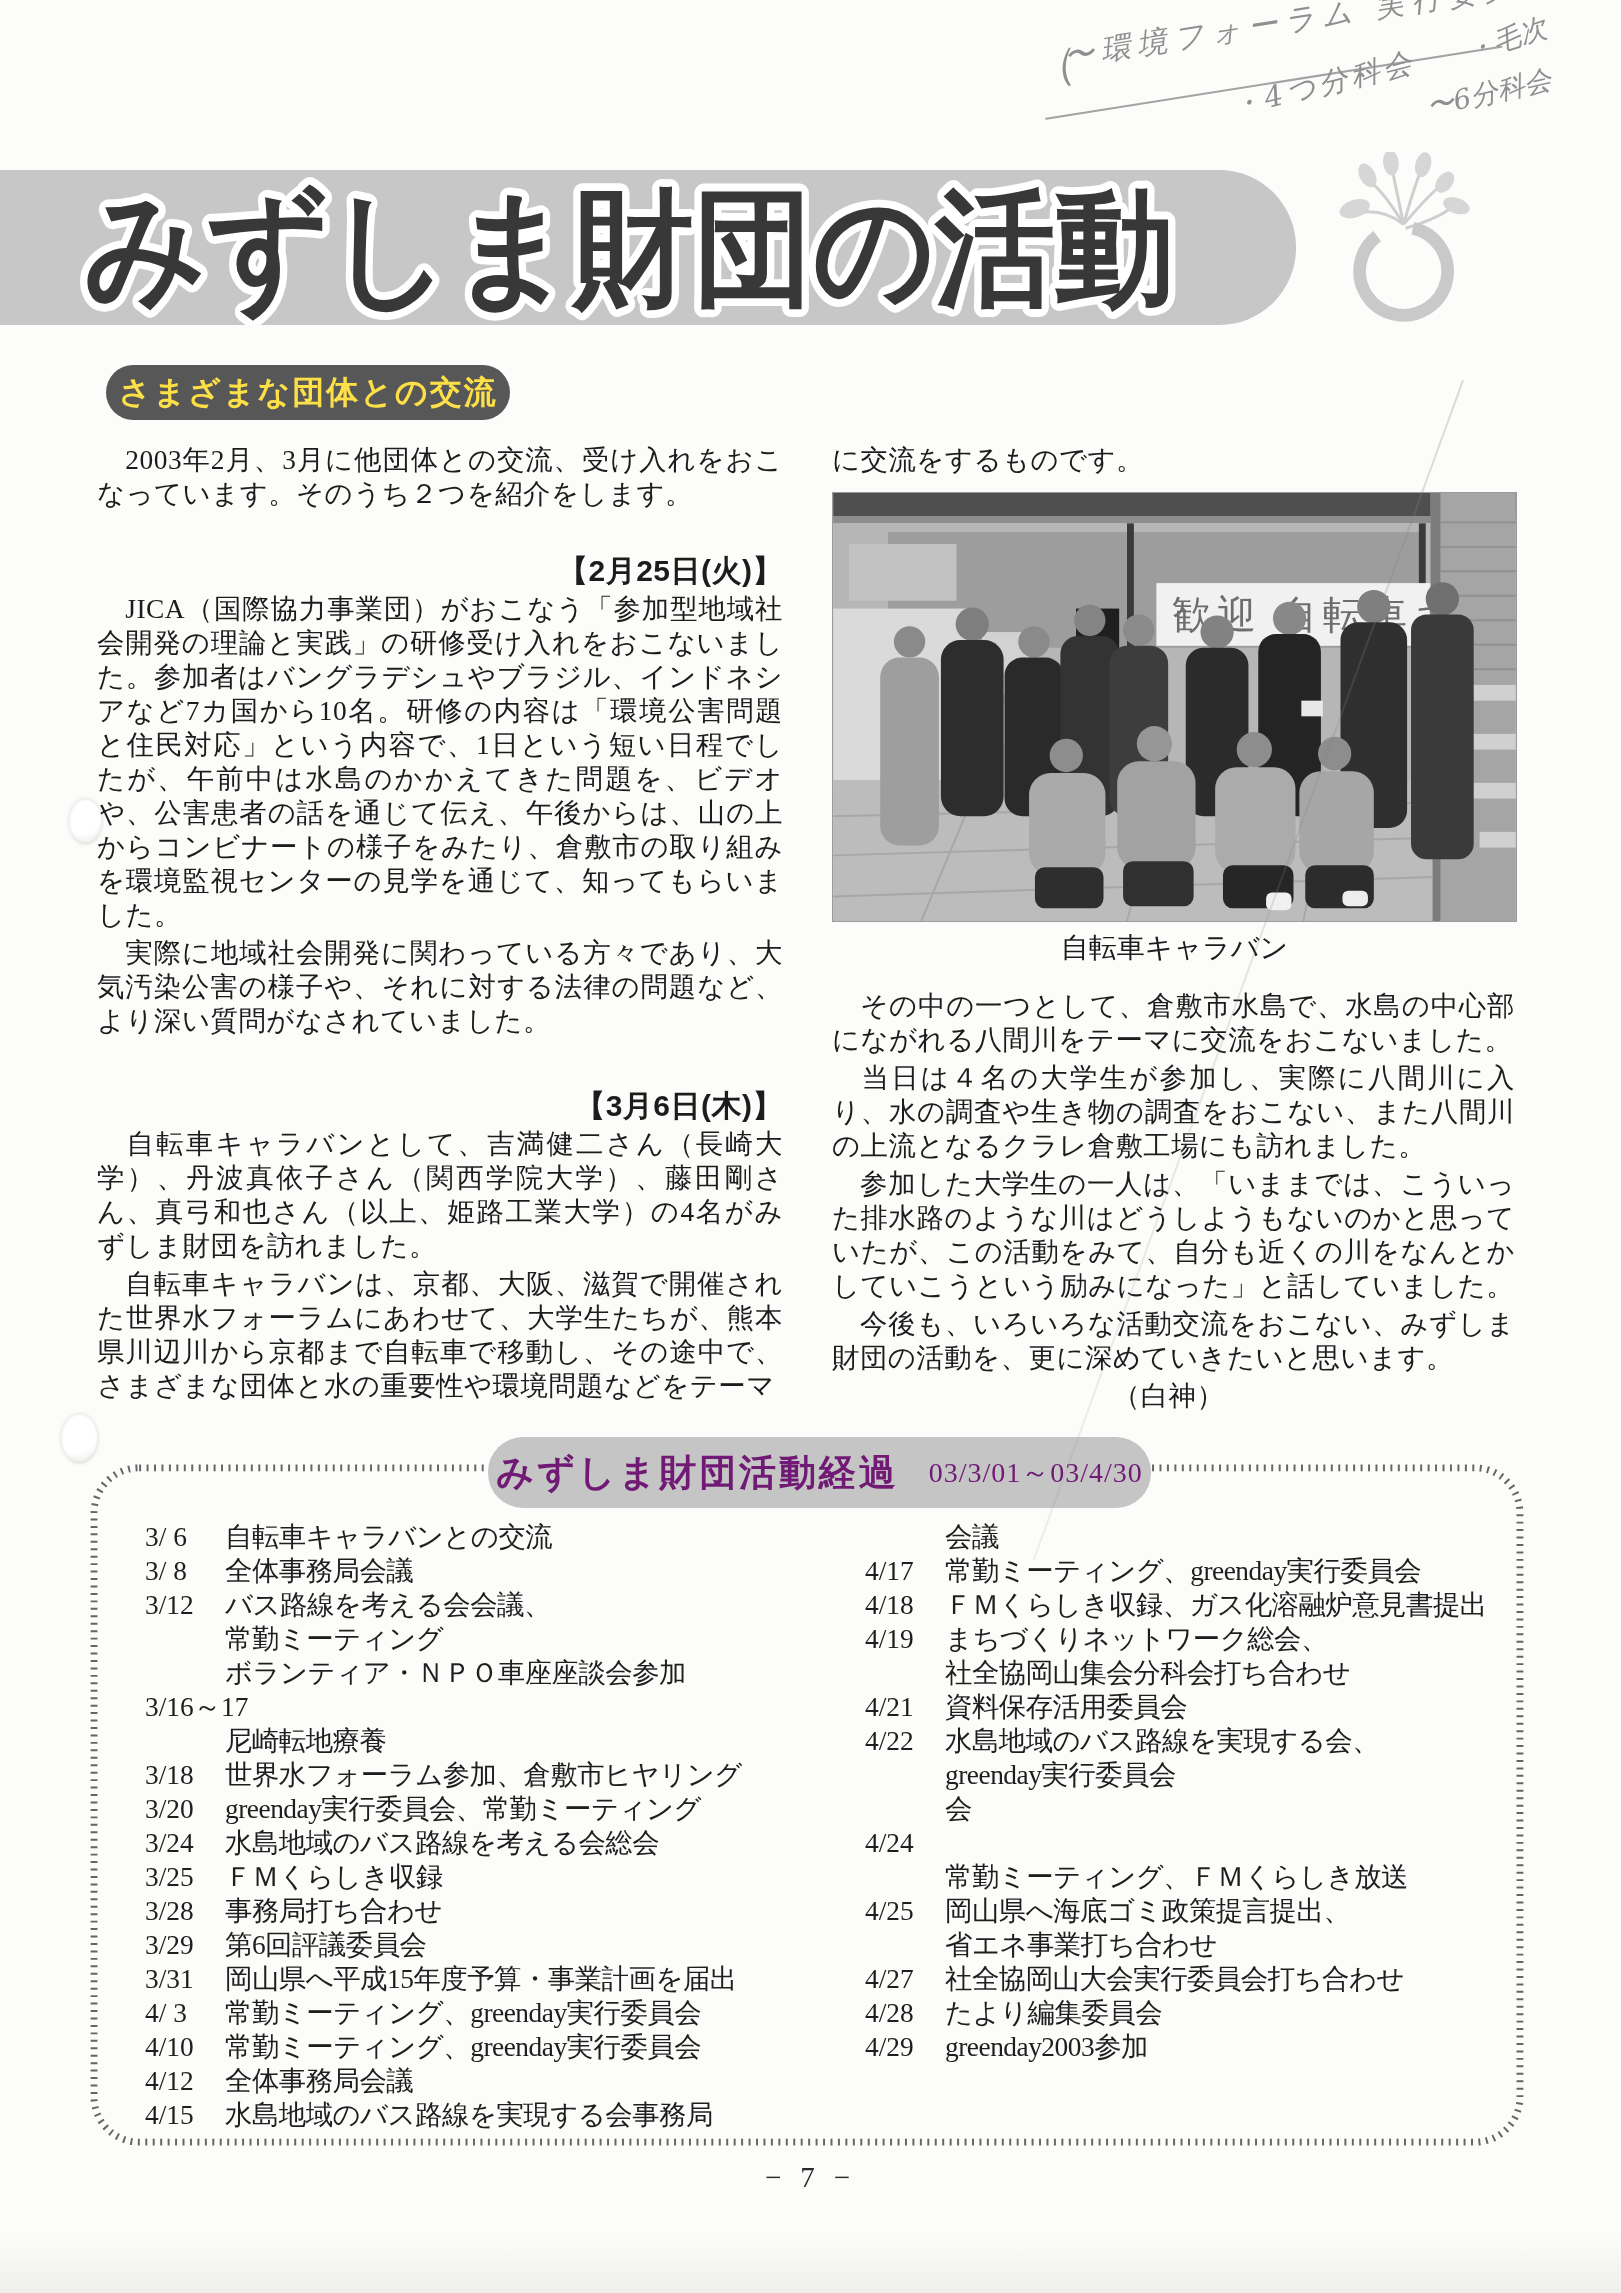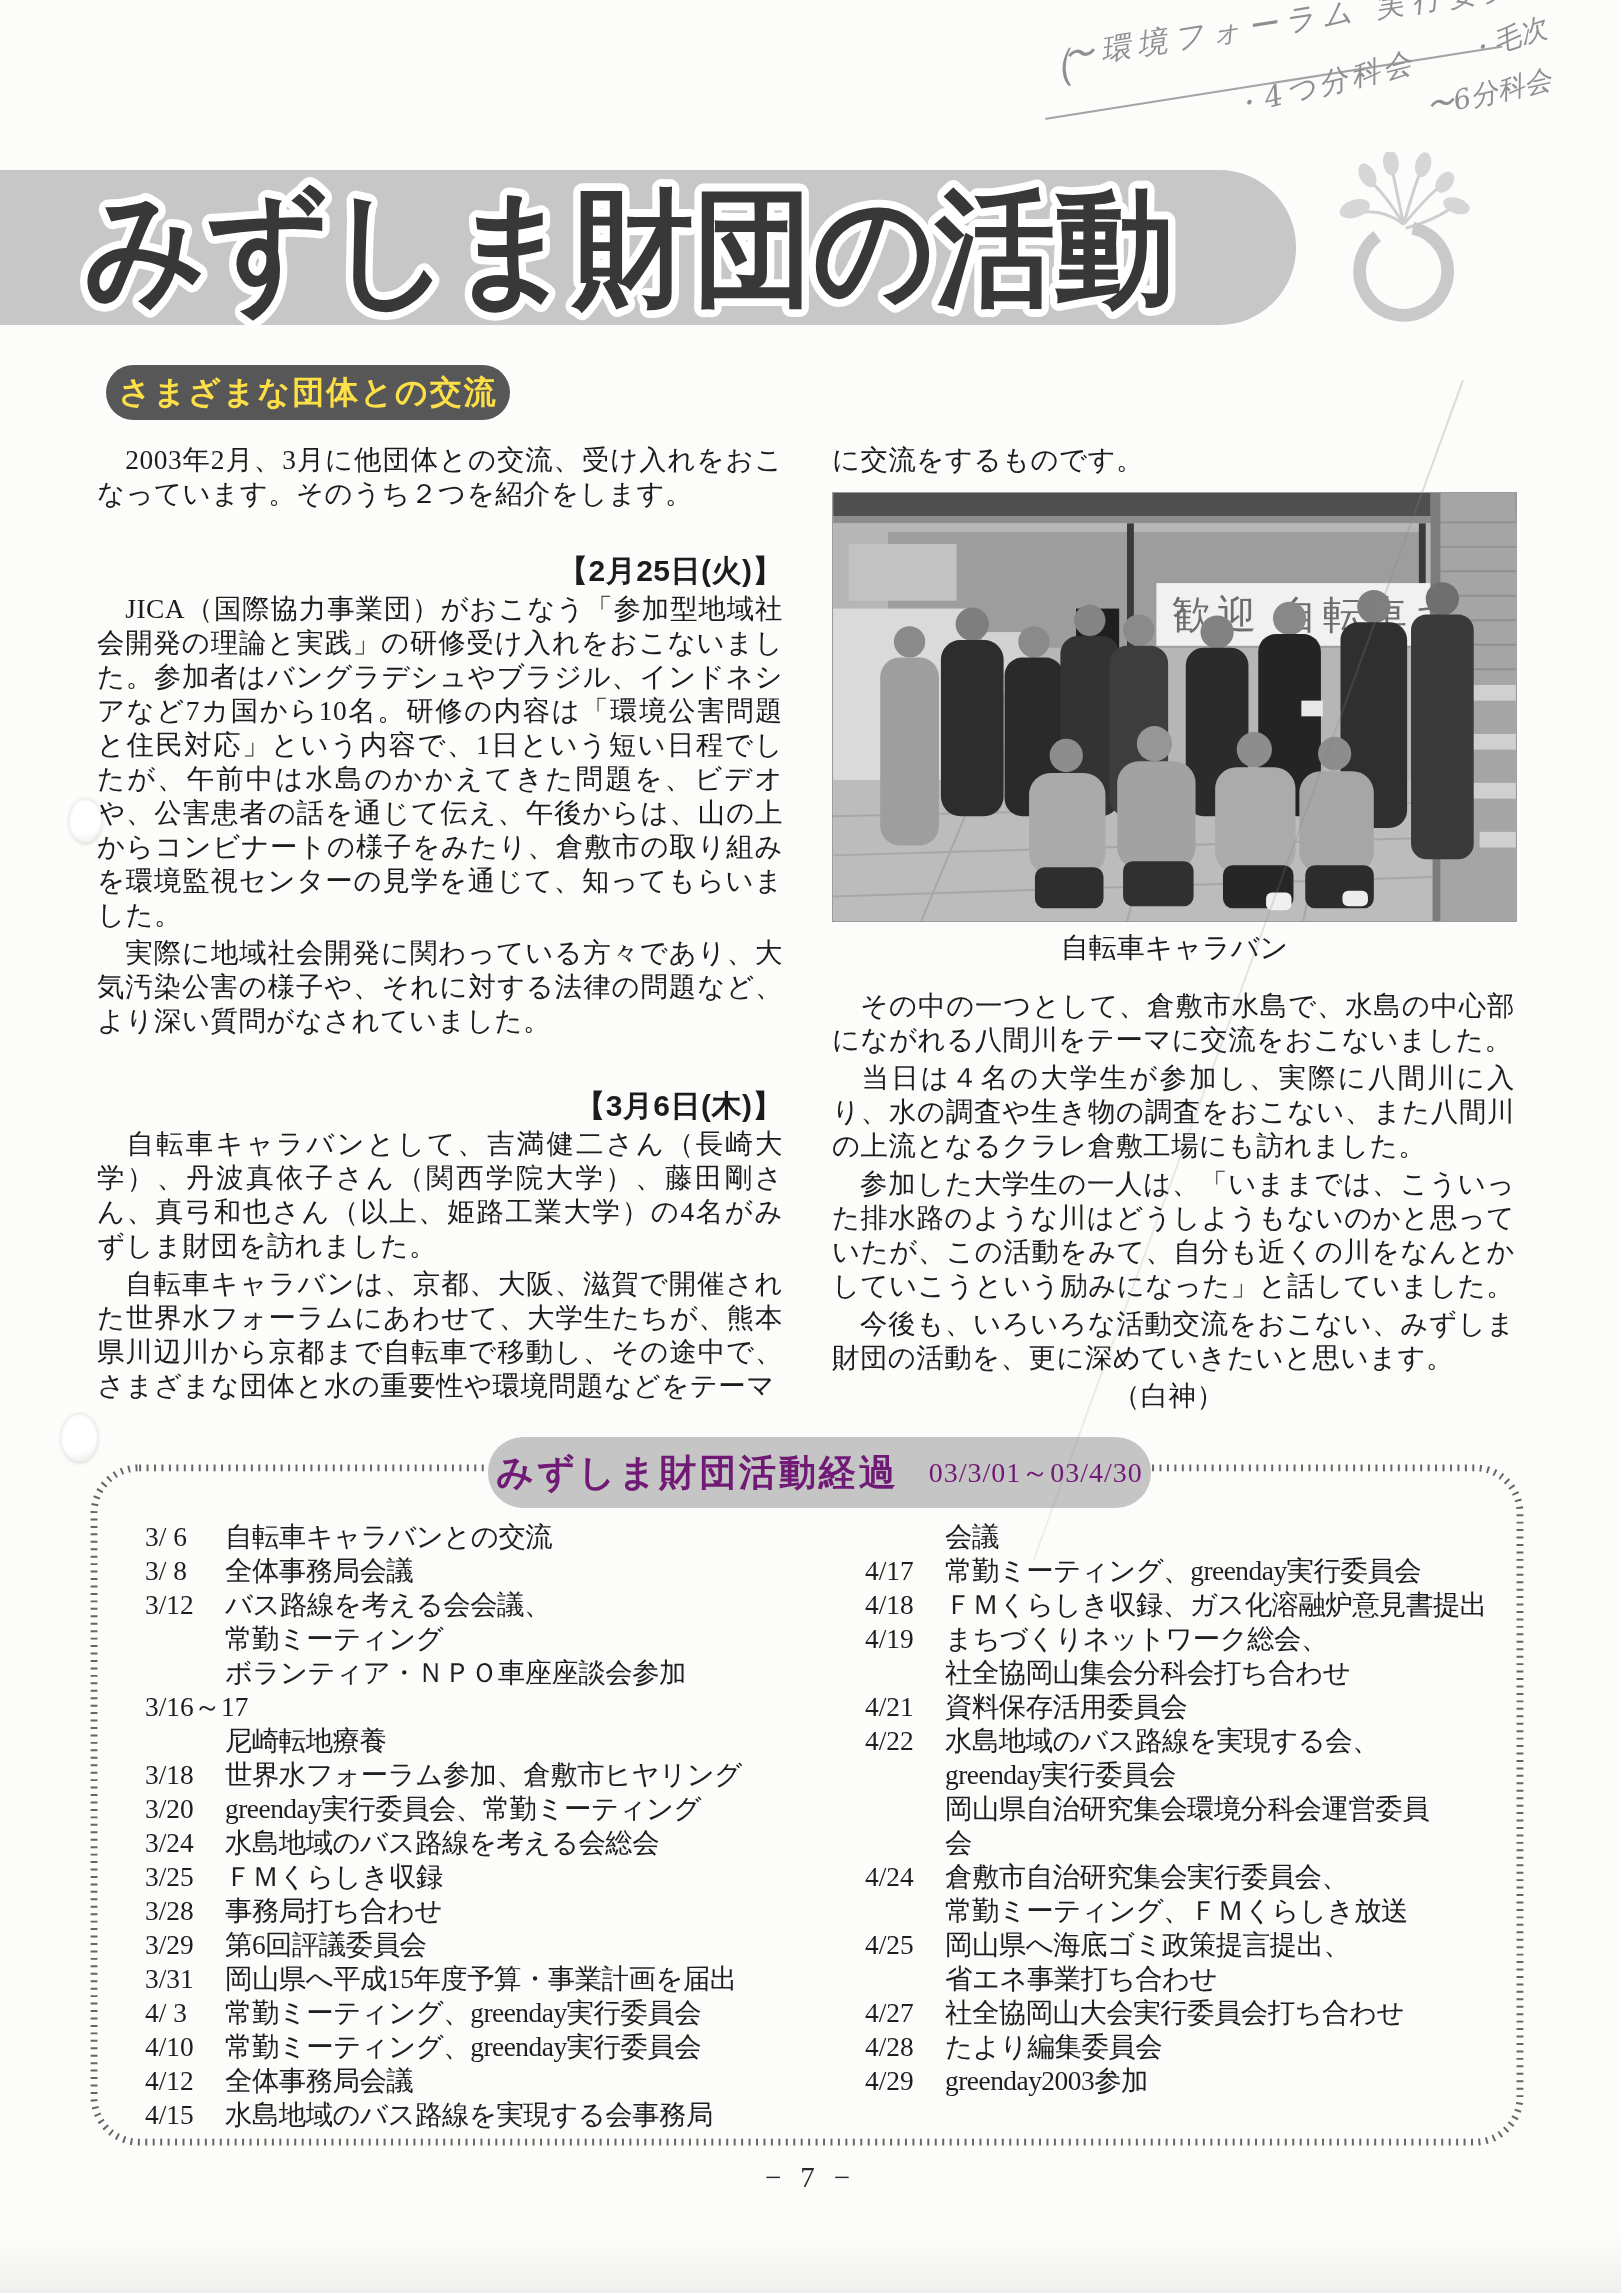--- a/index.html
+++ b/index.html
@@ -433,33 +433,28 @@
       <div class="log-row">
         <span class="log-date">4/22</span>
         <span class="log-text">水島地域のバス路線を実現する会、</span>
       </div>
 
       <div class="log-row">
         <span class="log-date"></span>
         <span class="log-text">greenday実行委員会</span>
       </div>
 
-      <div class="log-row">
-        <span class="log-date"></span>
-        <span class="log-text">岡山県自治研究集会環境分科会運営委員</span>
-      </div>
 
       <div class="log-row">
         <span class="log-date"></span>
         <span class="log-text">会</span>
       </div>
 
       <div class="log-row">
         <span class="log-date">4/24</span>
-        <span class="log-text">倉敷市自治研究集会実行委員会、</span>
       </div>
 
       <div class="log-row">
         <span class="log-date"></span>
         <span class="log-text">常勤ミーティング、ＦＭくらしき放送</span>
       </div>
 
       <div class="log-row">
         <span class="log-date">4/25</span>
         <span class="log-text">岡山県へ海底ゴミ政策提言提出、</span>

